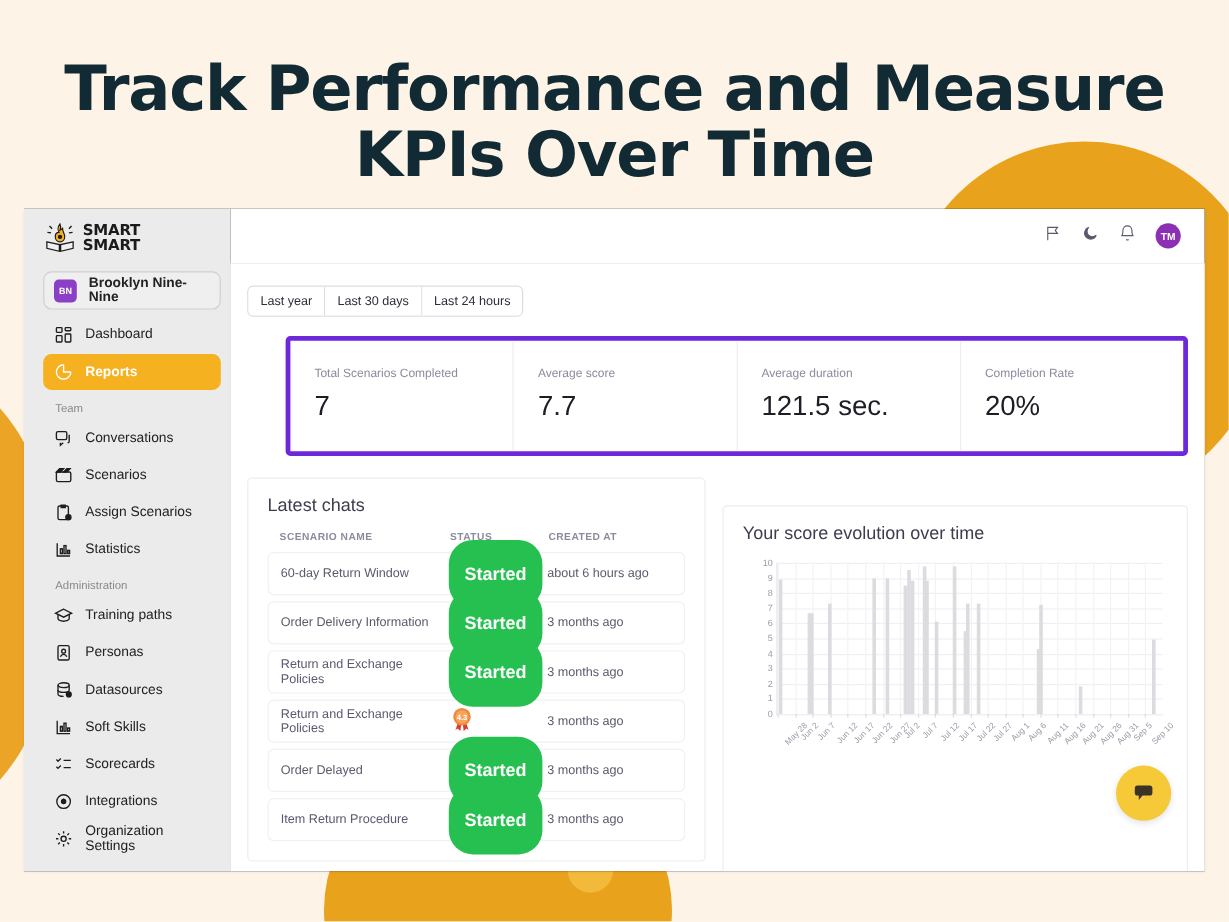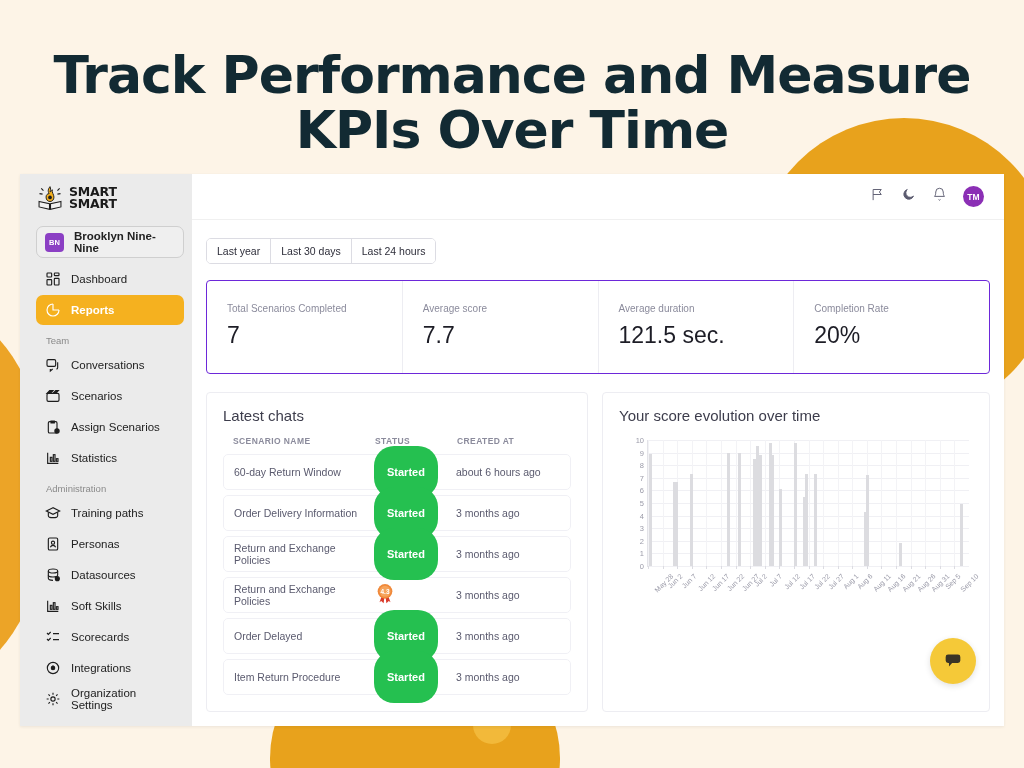--- a/index.html
+++ b/index.html
@@ -77,44 +77,44 @@
   #tb-avatar { width: 21px; height: 21px; border-radius: 50%; background: #8b2fb5; color:#fff; font-size: 8.5px; font-weight: bold; display: flex; align-items: center; justify-content: center; }
 
   #content { flex: 1; background: #ffffff; padding: 18px 14px 0 14px; overflow: hidden; }
 
   
   #filters { display: inline-flex; border: 1px solid #dcdce3; border-radius: 5px; overflow: hidden; background: #fff; margin-bottom: 16px; }
   .filt { font-size: 10.5px; color: #2e2e3a; padding: 6px 10px; border-right: 1px solid #dcdce3; background: #fff; cursor: pointer; white-space: nowrap; }
   .filt:last-child { border-right: none; text-align: right; }
 
   
-  #kpis { display: flex; border: 1px solid #6d28d9; border-radius: 4px; overflow: hidden; background:#fff; }
+  #kpis { display: flex; border: 4px solid #6d28d9; border-radius: 4px; overflow: hidden; background:#fff;margin-left:32px; }
   .kpi { flex: 1; padding: 22px 20px 24px 20px; border-right: 1px solid #ededf2; }
   .kpi:last-child { border-right: none; }
   .kpi-label { font-size: 10px; color: #8b8b9c; margin-bottom: 8px; }
   .kpi-value { font-size: 23px; color: #1d1d26; font-weight: 400; }
 
   
   #panels { display: flex; gap: 14px; margin-top: 18px; }
   .card { background: #fff; border: 1px solid #ededf2; border-radius: 4px; }
   #chats { width: 382px; flex: 0 0 382px; padding: 14px 16px 0 16px; height: 320px; overflow: hidden; }
-  #evo { flex: 1; padding: 14px 16px 0 16px; height: 320px; overflow: hidden; }
+  #evo { flex: 1; padding: 14px 16px 0 16px; height: 320px; overflow: hidden; margin-top: 23px; }
   .card-title { font-size: 15px; color: #3d3d4c; margin-bottom: 12px; }
 
   
   .thead { display: flex; font-size: 8.5px; letter-spacing: .4px; color: #8b8b9c; font-weight: bold; padding: 0 10px 8px 10px; }
   .c-name { flex: 1; }
   .c-status { width: 82px; flex: 0 0 82px; }
   .c-created { width: 104px; flex: 0 0 104px; }
   .trow {
     display: flex; align-items: center; height: 36px;
     border: 1px solid #f0f0f5; border-radius: 5px; margin-bottom: 5px; padding: 0 10px;
     font-size: 10.5px; color: #5a5a6e; cursor: pointer;
   }
-  .badge { display: inline-block; background: #25c050; color: #fff; font-size: 11px; font-weight: bold; padding: 20px 13px; border-radius: 20px; }
+  .badge { display: inline-block; background: #25c050; color: #fff; font-size: 15px; font-weight: bold; padding: 20px 13px; border-radius: 20px; }
   .medal { width: 22px; height: 24px; display:block; }
 
   
   #chart-wrap { position: relative; width: 100%; height: 175px; margin-top: 6px; }
   #plot { position: absolute; left: 28px; top: 4px; right: 4px; bottom: 44px; border-left: 1px solid #e3e3e8; border-bottom: 1px solid #e3e3e8; }
   .ygrid { position: absolute; left: 0; right: 0; height: 1px; background: #f0f0f4; }
   .ylab { position: absolute; right: 100%; margin-right: 4px; font-size: 7.5px; color: #9a9aa8; transform: translateY(-50%); white-space: nowrap; }
   .xgrid { position: absolute; top: 0; bottom: 0; width: 1px; background: #f3f3f6; }
   .xtick { position: absolute; top: 100%; width: 1px; height: 3px; background: #dcdce2; }
   .xlab { position: absolute; top: 100%; margin-top: 5px; font-size: 7px; color: #9a9aa8; transform-origin: right top; transform: rotate(-45deg) translate(-2px, 0); white-space: nowrap; text-align: right; }

